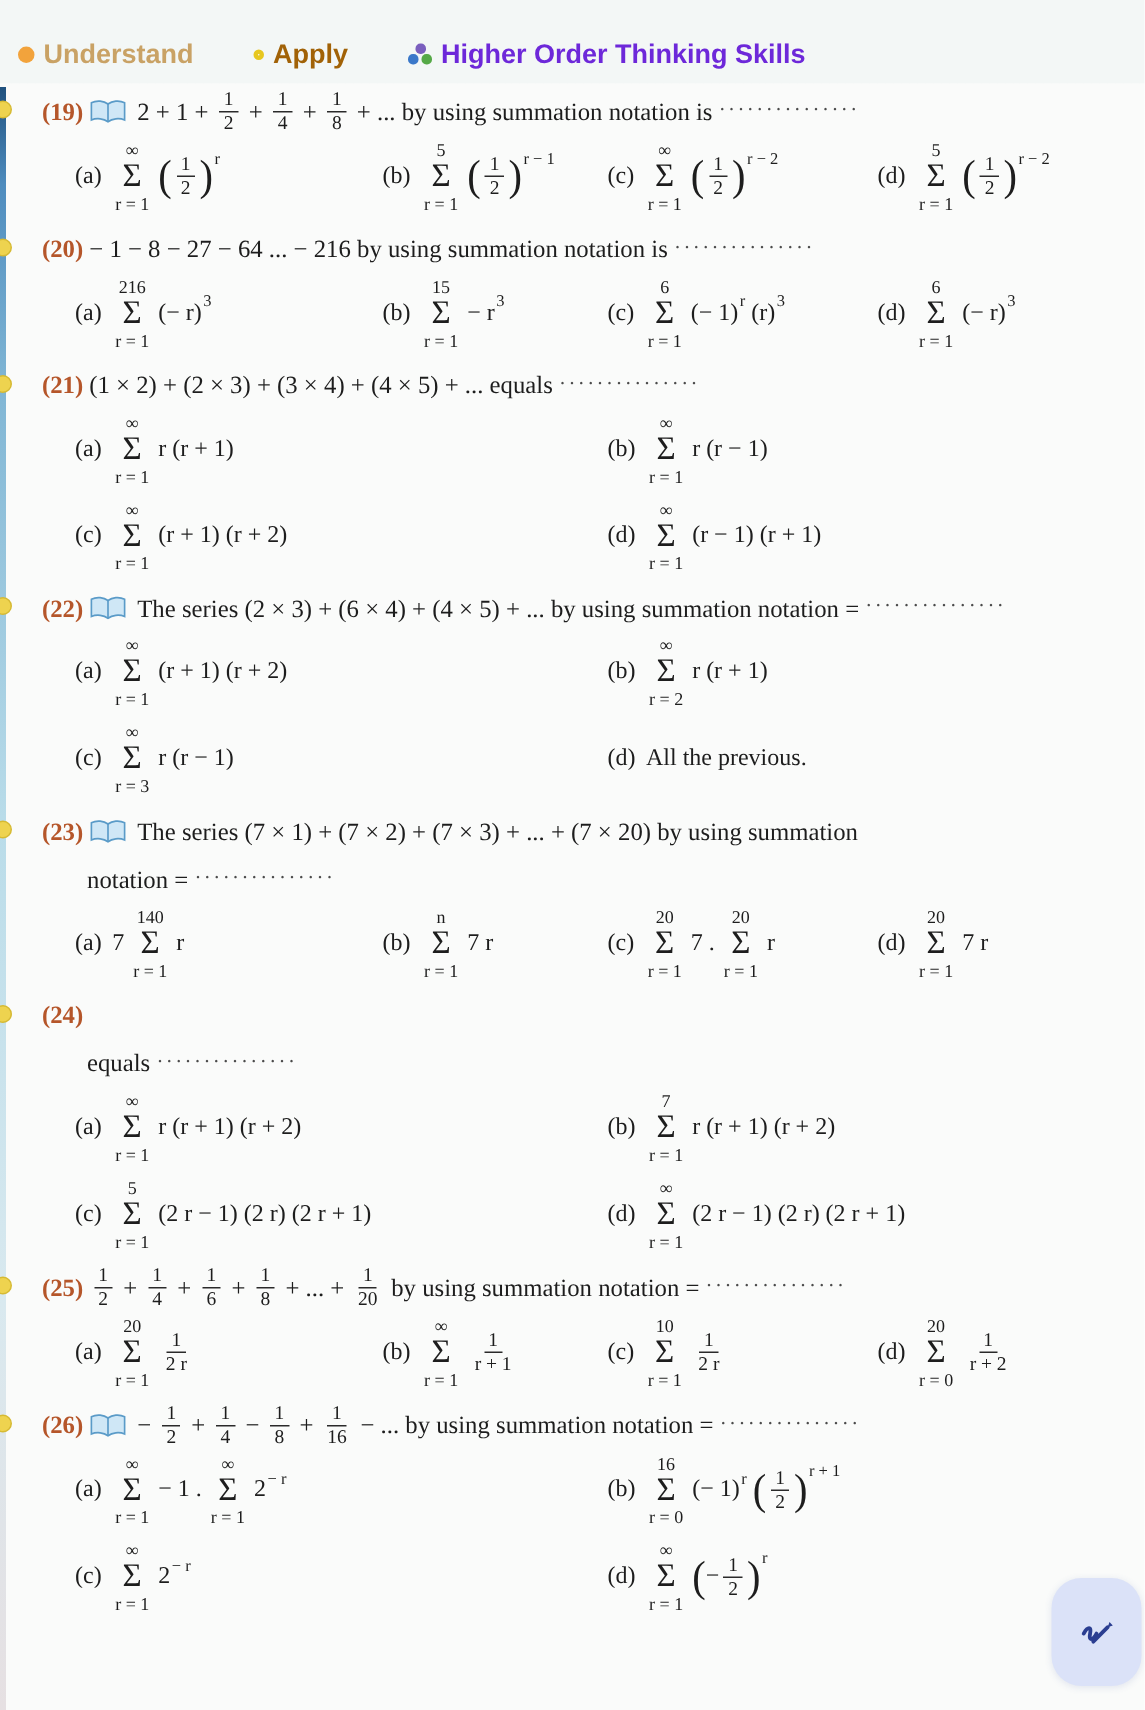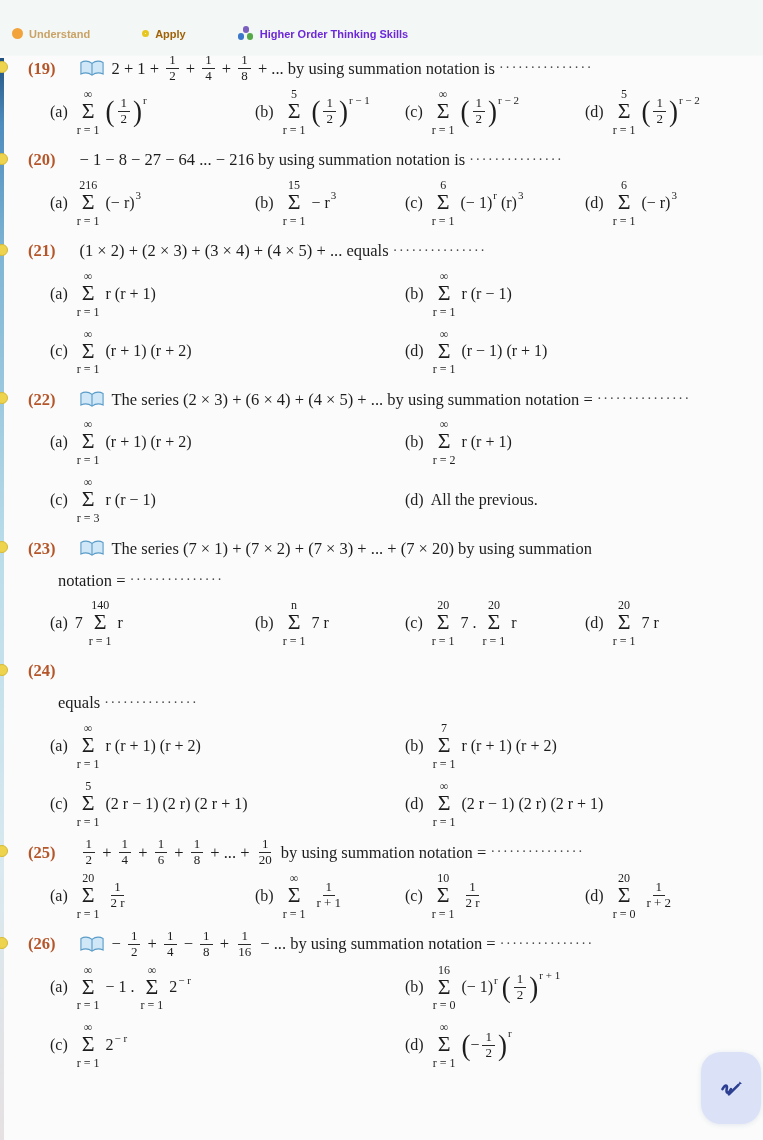--- a/index.html
+++ b/index.html
@@ -7,24 +7,24 @@
   body {
     width:763px; height:1140px;
     background:linear-gradient(180deg,#f3f7f6 0px,#f3f7f6 55px,#fafbfa 56px,#fafbfa 100%);
     font-family:"Liberation Serif", serif;
     color:#1d1d1d;
     position:relative;
     overflow:hidden;
   }
   
   .legend {
-    display:flex; align-items:center; gap:52px;
+    display:flex; align-items:center; gap:40px;
     padding:26px 0 12px 12px;
     font-family:"Liberation Sans", sans-serif;
-    font-size:11px;
+    font-size:18px;
   }
   .legend .item { display:flex; align-items:center; gap:6px; }
   .dot-orange { width:11px; height:11px; border-radius:50%; background:#f2a33c; }
   .ring-yellow { width:7px; height:7px; border-radius:50%; border:3px solid #e7c71f; background:#fff; }
   .hots-ico { position:relative; width:16px; height:15px; }
   .hots-ico i { position:absolute; width:6.5px; height:6.5px; border-radius:50%; }
   .hots-ico .d1 { left:5px; top:0;  background:#7a5fbe; }
   .hots-ico .d2 { left:0;  top:7px; background:#3a78c9; }
   .hots-ico .d3 { left:9px; top:7px; background:#55a947; }
   .lbl-understand { color:#c9a265; font-weight:700; }
@@ -40,21 +40,21 @@
   
   .qwrap { padding:0 6px 0 28px; }
   .q { position:relative; margin-bottom:9px; }
   .bullet {
     position:absolute; left:-32px; top:8px;
     width:12px; height:12px; border-radius:50%;
     background:#eed34f; border:1px solid #d6ba33;
   }
   .stem { display:flex; align-items:center; font-size:16.5px; line-height:1.3; min-height:30px; }
   .stem2 { padding-left:30px; margin-top:2px; }
-  .qnum { color:#b5562a; font-weight:700; margin-right:24px; flex-shrink:0; }
+  .qnum { color:#b5562a; font-weight:700; margin-right:4px; flex-shrink:0; }
   .bookico { margin-right:8px; flex-shrink:0; display:inline-flex; }
   .mt { white-space:pre; flex-shrink:0; }
   .dots { color:#4a4a4a; letter-spacing:1.6px; font-size:14px; flex-shrink:1; overflow:hidden; }
 
   .frac { display:inline-flex; flex-direction:column; align-items:center; font-size:13px; line-height:1.15; margin:0 3px; flex-shrink:0; }
   .fn { border-bottom:1.2px solid #2a2a2a; padding:0 3px; }
   .fd { padding:0 2px; }
 
   .sum { display:inline-flex; flex-direction:column; align-items:center; line-height:1; margin:0 6px 0 2px; flex-shrink:0; font-size:12px; }
   .st { margin-bottom:1px; white-space:pre; }

